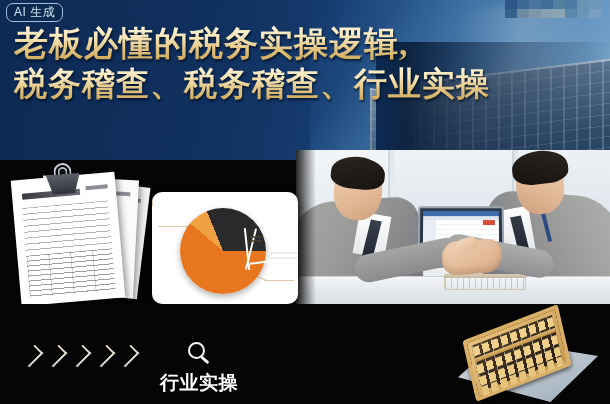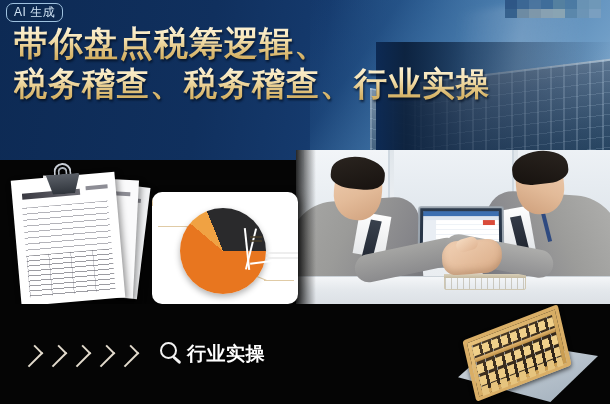--- a/index.html
+++ b/index.html
@@ -354,21 +354,21 @@
     display:flex; gap:12px; align-items:center; z-index:7;
   }
   .chev {
     width:12px; height:20px;
     border-right:2px solid #efe7d8; border-top:2px solid #efe7d8;
     transform:rotate(45deg);
     opacity:.95;
   }
   .search-tag {
     position:absolute; left:160px; top:341px;
-    display:flex; align-items:flex-start; gap:5px; z-index:7;
+    display:flex; align-items:center; gap:5px; z-index:7;flex-direction:column;
   }
   .mag {
     position:relative; width:22px; height:24px; flex:none;
   }
   .mag-ring {
     position:absolute; left:0; top:1px; width:17px; height:17px;
     border:2px solid #f2f2f2; border-radius:50%;
   }
   .mag-handle {
     position:absolute; left:13px; top:14px; width:10px; height:3px;
@@ -474,21 +474,21 @@
         <i style="background: rgb(139, 165, 179);"></i>
         <i style="background: rgb(91, 135, 171);"></i>
         <i style="background: rgb(109, 149, 182);"></i>
         <i style="background: rgb(123, 160, 192);"></i>
       </div>
   </div>
 
   <div class="ai-badge">AI 生成</div>
 
   <div class="title">
-    <div class="title-line l2">带你盘点税筹逻辑、</div>
+    <div class="title-line l1">老板必懂的税务实操逻辑,</div>
     <div class="title-line l3">税务稽查、税务稽查、行业实操</div>
   </div>
 
   <div class="photo">
     <div class="ph-winA"></div>
     <div class="ph-winB"></div>
     <div class="ph-winC"></div>
 
     <div class="manL-body"></div>
     <div class="manL-shirt"></div>

